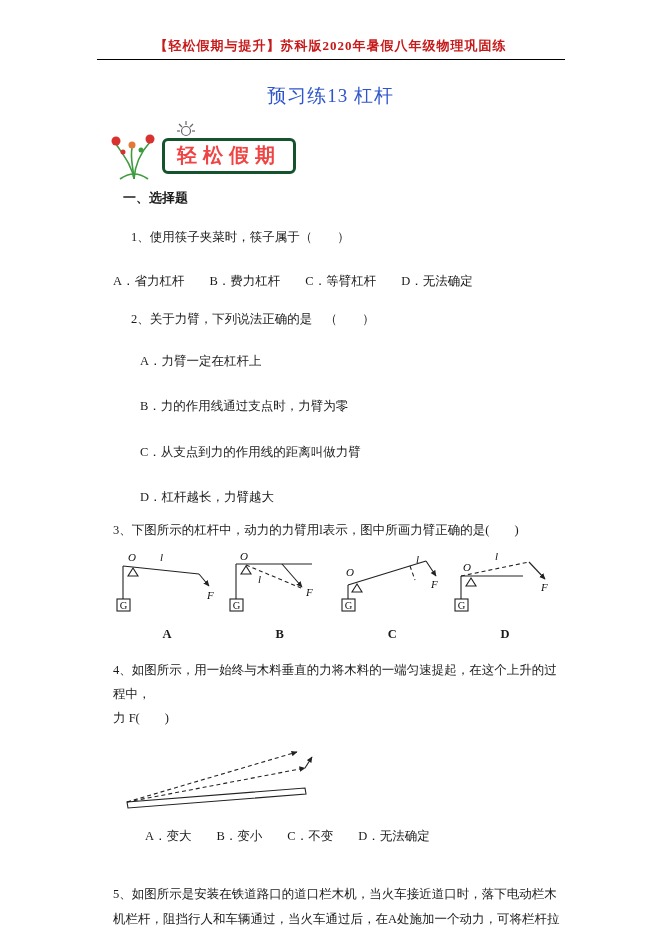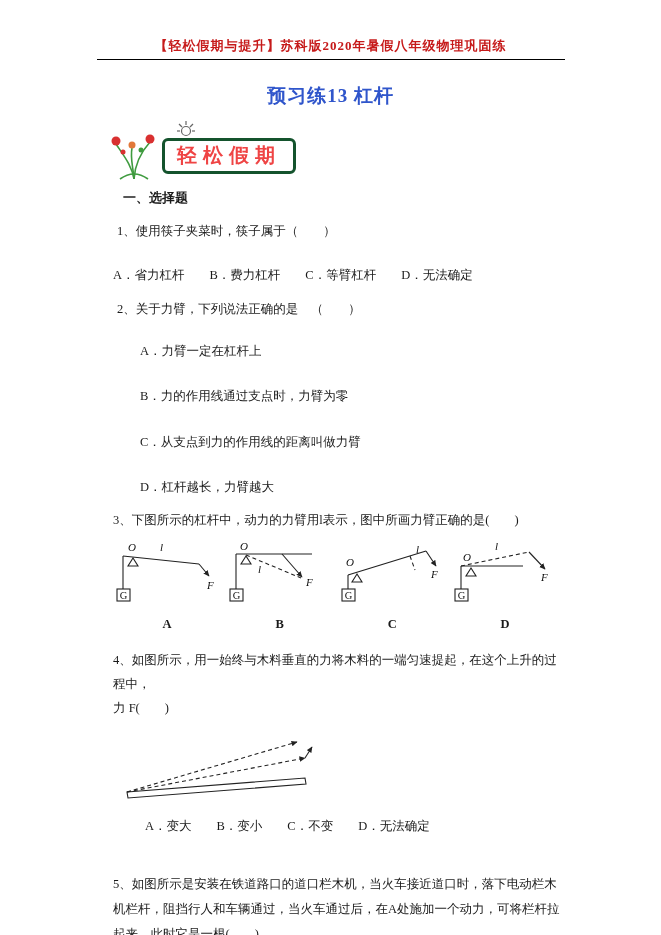--- a/index.html
+++ b/index.html
@@ -2,31 +2,31 @@
 <html><head>
 <meta charset="utf-8">
 <style>
   html,body{margin:0;padding:0;background:#ffffff;}
   .page{position:relative;width:661px;height:935px;background:#ffffff;overflow:hidden;
         font-family:"Liberation Serif","DejaVu Serif",serif;color:#1a1a1a;}
   .header{position:absolute;top:37px;left:0;width:100%;text-align:center;
           font-size:13px;font-weight:bold;color:#c61a1a;letter-spacing:1px;}
   .header-rule{position:absolute;top:59px;left:97px;width:468px;height:0;border-top:1.8px solid #000;}
   .title{position:absolute;top:83px;left:0;width:100%;text-align:center;
-         font-size:19px;font-weight:bold;color:#2f55cb;letter-spacing:1px;}
+         font-size:19px;font-weight:normal;color:#2f55cb;letter-spacing:1px;}
   .logo{position:absolute;top:120px;left:108px;width:190px;height:64px;}
   .logo-flowers{position:absolute;left:0;top:2px;}
   .logo-sun{position:absolute;left:66px;top:0;}
   .logo-banner{position:absolute;left:54px;top:18px;border:3px solid #14532d;border-radius:6px;
                padding:1px 12px 2px;color:#ef4444;font-size:20px;font-weight:bold;letter-spacing:6px;background:#fff;}
   .stem{stroke:#3f9b3f;fill:none;stroke-width:1.6;}
   .sun{stroke:#666;fill:none;stroke-width:1.2;}
   .main{position:absolute;top:188px;left:113px;width:454px;font-size:12.5px;line-height:1.6;}
   .section-heading{font-weight:bold;font-size:13px;margin:0 0 12px 10px;}
-  .q-text{margin:4px;font-family:Liberation Serif, serif;}
+  .q-text{margin:18px;font-family:Liberation Serif, serif;}
   .q1-options{margin:24px 0 14px 0;}
   .q2-block{margin-top:14px;}
   .q2-option{margin-left:27px;line-height:25.5px;margin-top:20px;}
   .q3-text{margin-top:9px;}
   .diagram-row{display:flex;justify-content:space-between;width:442px;margin:9px 0 0 2px;}
   .lever{width:104px;}
   .lever svg{display:block;margin:0 auto;}
   .lever-label{text-align:center;font-weight:bold;font-size:12.5px;margin-top:1px;}
   .q4-block{margin-top:14px;}
   .q4-line{line-height:24px;}

